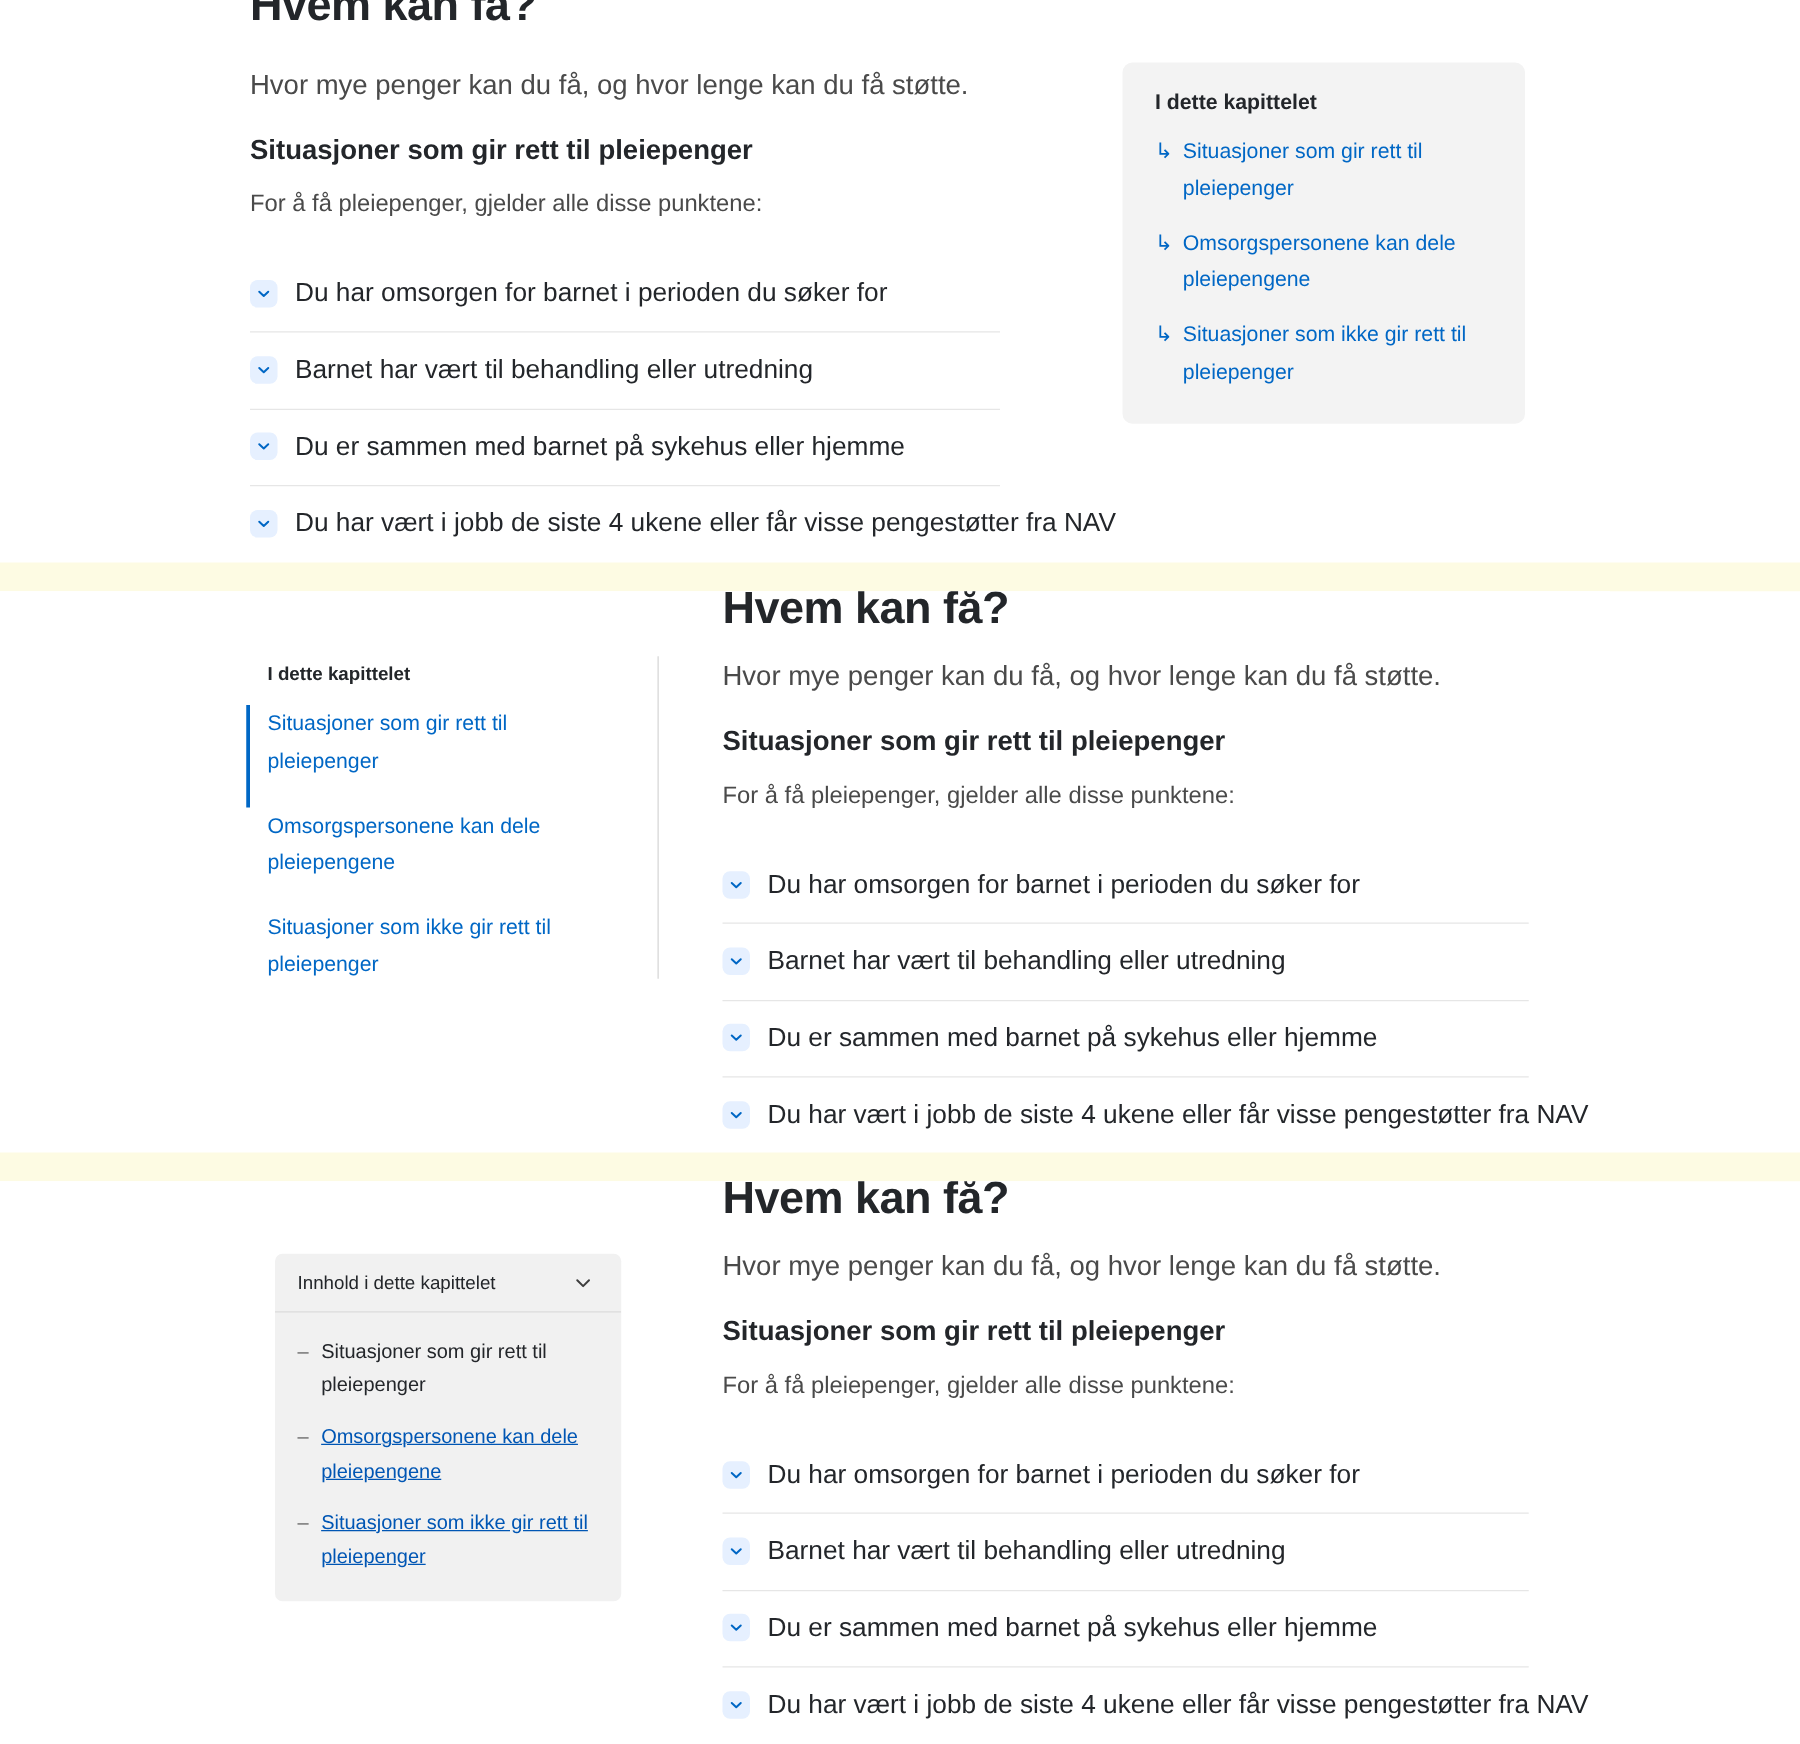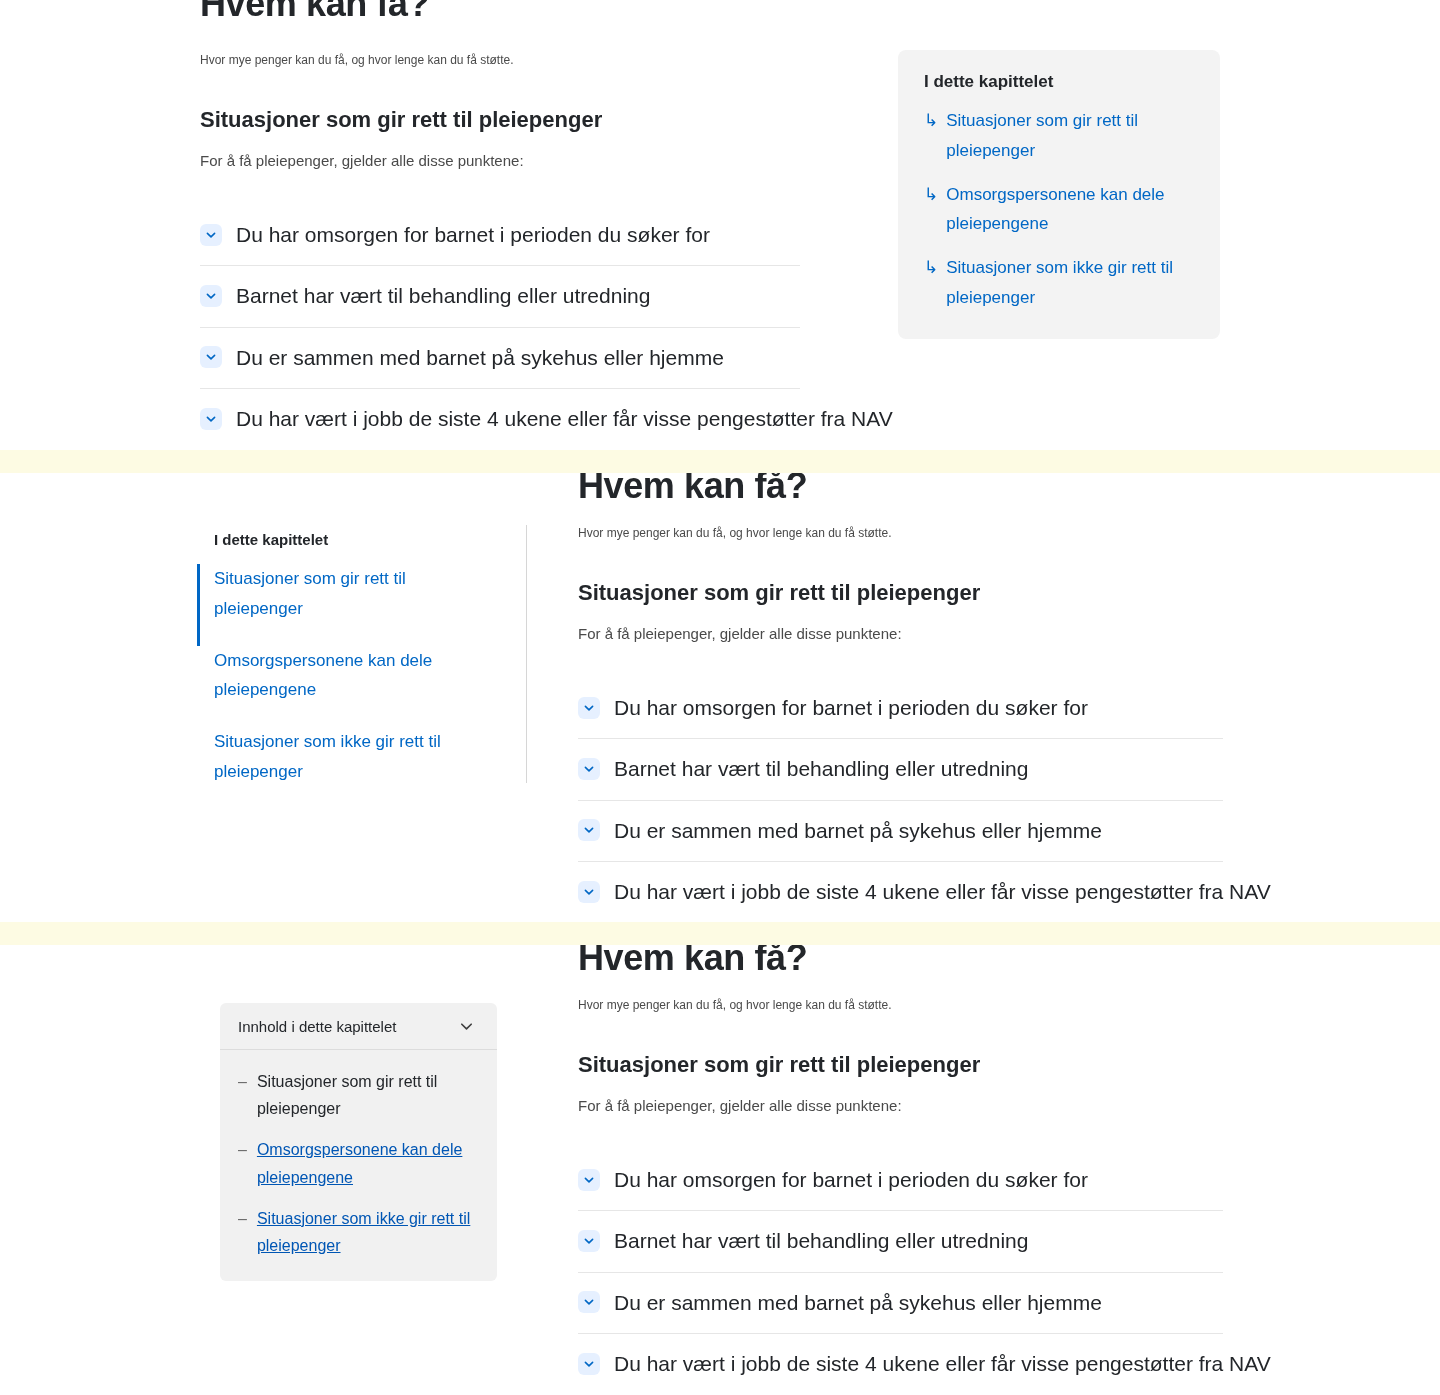--- a/index.html
+++ b/index.html
@@ -35,34 +35,34 @@
   
   .page-title {
     font-size: 36px;
     font-weight: 700;
     letter-spacing: -0.4px;
     color: #23262a;
     margin: 0;
     line-height: 1.2;
   }
   .lede {
-    font-size: 12px;
+    font-size: 22px;
     line-height: 1.55;
     color: #4a4a4a;
     margin: 0;
   }
   .section-title {
     font-size: 22px;
     font-weight: 700;
     color: #23262a;
     margin: 0;
     line-height: 1.35;
   }
   .intro {
-    font-size: 15px;
+    font-size: 19px;
     line-height: 1.55;
     color: #4a4a4a;
     margin: 0;
   }
 
   
   .accordion {
     margin: 0;
     padding: 0;
     list-style: none;

